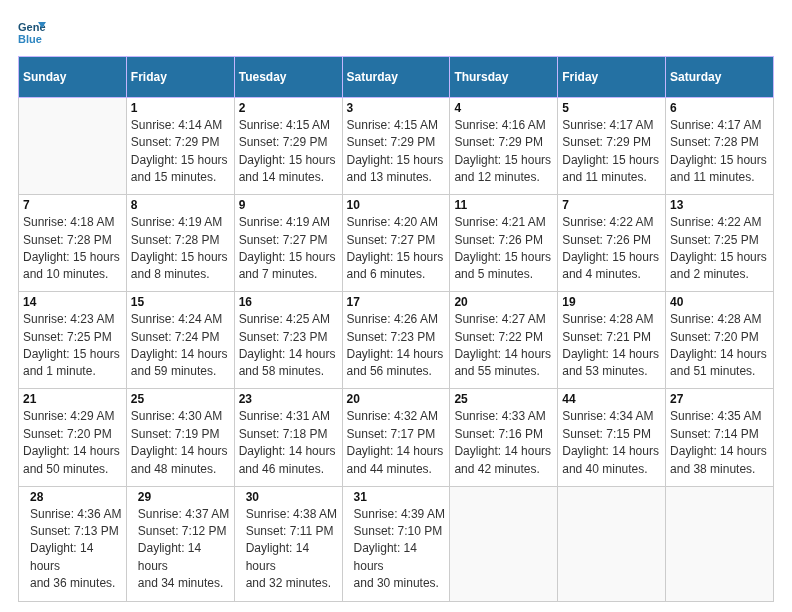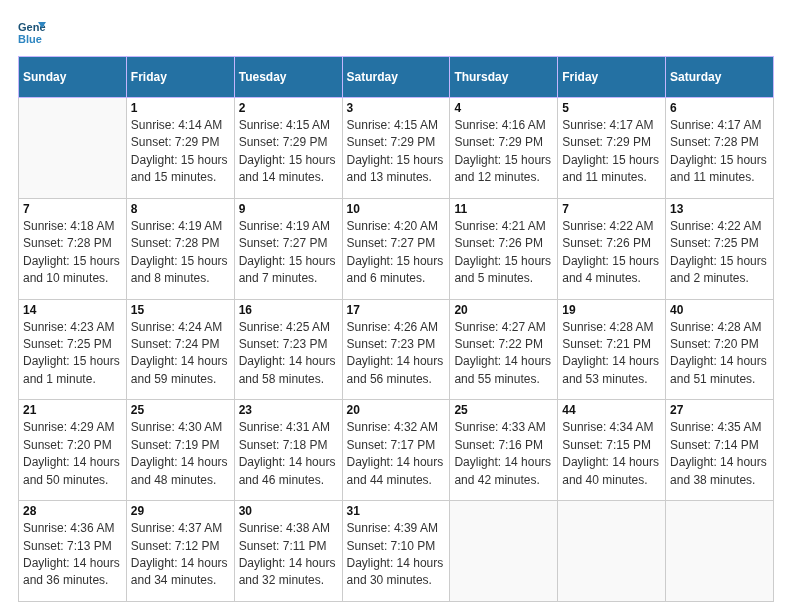--- a/index.html
+++ b/index.html
@@ -79,20 +79,21 @@
       display: block;
       margin-bottom: 2px;
     }
     .cell-text {
       font-size: 12px;
       line-height: 1.45;
       color: #333;
     }
     .last-row td {
       height: 70px;
+      padding-left: 11px;
     }
   </style>
 </head>
 <body>
 
 <div class="page">
   <div class="header">
     <div class="logo">
       <svg class="logo-icon" viewBox="0 0 28 28">
         <rect x="0" y="0" width="28" height="28" fill="none"></rect>

